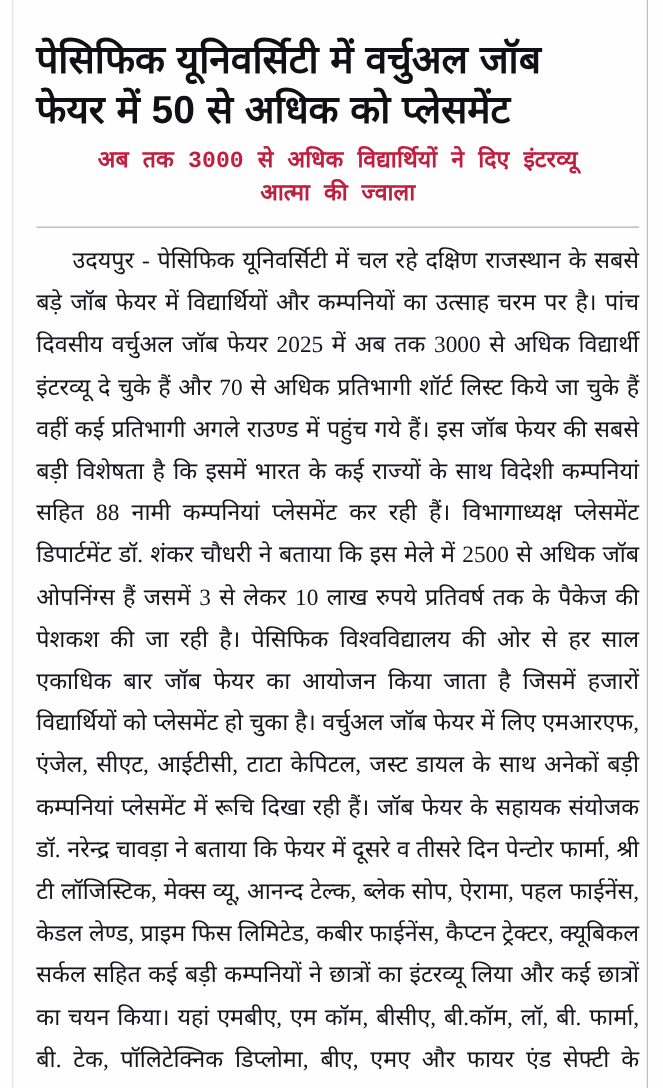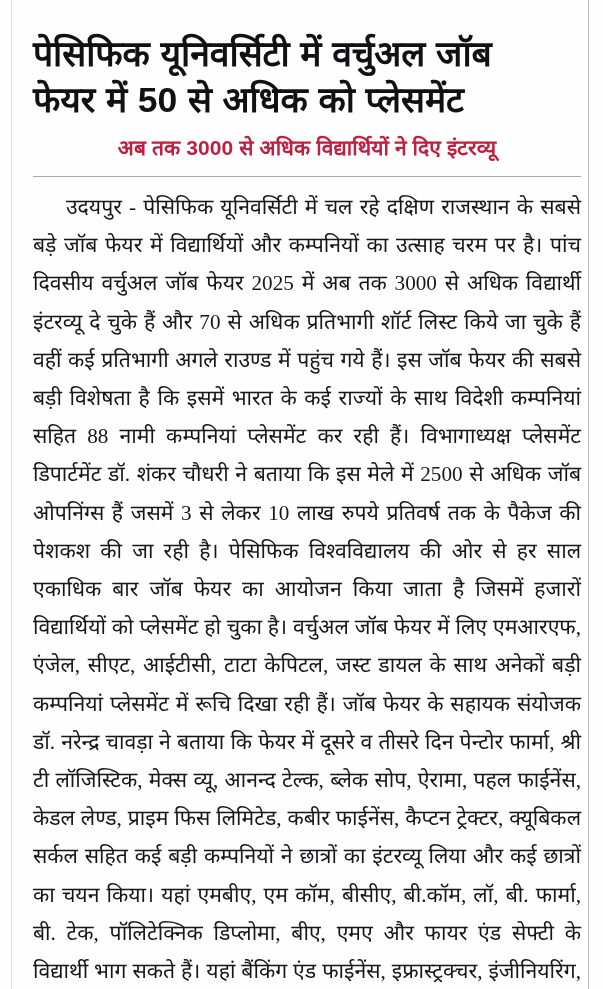--- a/index.html
+++ b/index.html
@@ -65,21 +65,21 @@
   }
   .headline .hl-line {
     display: block;
     white-space: nowrap;
   }
 
   
   .subhead {
     margin: 0;
     padding-top: 10px;
-    font-family: Liberation Sans, sans-serif;
+    font-family: Liberation Mono, monospace;
     font-weight: bold;
     font-size: 21px;
     line-height: 30px;
     color: #c02040;
     text-align: center;
   }
   .subhead .sh-line {
     display: block;
     white-space: nowrap;
   }
@@ -124,20 +124,21 @@
 
   <div class="content">
 
     <h1 class="headline">
       <span class="hl-line">पेसिफिक यूनिवर्सिटी में वर्चुअल जॉब</span>
       <span class="hl-line">फेयर में 50 से अधिक को प्लेसमेंट</span>
     </h1>
 
     <h2 class="subhead">
       <span class="sh-line sh-line-1">अब तक 3000 से अधिक विद्यार्थियों ने दिए इंटरव्यू</span>
+      <span class="sh-line sh-line-2">आत्मा की ज्वाला</span>
     </h2>
 
     <hr class="divider">
 
     <div class="article-body">
       <p>उदयपुर - पेसिफिक यूनिवर्सिटी में चल रहे दक्षिण राजस्थान के सबसे बड़े जॉब फेयर में विद्यार्थियों और कम्पनियों का उत्साह चरम पर है। पांच दिवसीय वर्चुअल जॉब फेयर 2025 में अब तक 3000 से अधिक विद्यार्थी इंटरव्यू दे चुके हैं और 70 से अधिक प्रतिभागी शॉर्ट लिस्ट किये जा चुके हैं वहीं कई प्रतिभागी अगले राउण्ड में पहुंच गये हैं। इस जॉब फेयर की सबसे बड़ी विशेषता है कि इसमें भारत के कई राज्यों के साथ विदेशी कम्पनियां सहित 88 नामी कम्पनियां प्लेसमेंट कर रही हैं। विभागाध्यक्ष प्लेसमेंट डिपार्टमेंट डॉ. शंकर चौधरी ने बताया कि  इस मेले में 2500 से अधिक जॉब ओपनिंग्स हैं जसमें 3 से लेकर 10 लाख रुपये प्रतिवर्ष तक के पैकेज की पेशकश की जा रही है।  पेसिफिक विश्वविद्यालय की ओर से हर साल एकाधिक बार जॉब फेयर का आयोजन किया जाता है जिसमें हजारों विद्यार्थियों को प्लेसमेंट हो चुका है।  वर्चुअल जॉब फेयर में  लिए एमआरएफ, एंजेल, सीएट, आईटीसी, टाटा केपिटल, जस्ट डायल के साथ अनेकों बड़ी कम्पनियां प्लेसमेंट में रूचि दिखा रही हैं।  जॉब फेयर के सहायक संयोजक डॉ. नरेन्द्र चावड़ा ने बताया कि फेयर में दूसरे व तीसरे दिन पेन्टोर फार्मा, श्री टी लॉजिस्टिक, मेक्स व्यू, आनन्द टेल्क, ब्लेक सोप, ऐरामा, पहल फाईनेंस, केडल लेण्ड, प्राइम फिस लिमिटेड, कबीर फाईनेंस, कैप्टन ट्रेक्टर, क्यूबिकल सर्कल सहित कई बड़ी कम्पनियों ने छात्रों का इंटरव्यू लिया और कई छात्रों का चयन  किया। यहां एमबीए, एम कॉम, बीसीए, बी.कॉम, लॉ, बी. फार्मा, बी. टेक, पॉलिटेक्निक डिप्लोमा, बीए, एमए और फायर एंड सेफ्टी के विद्यार्थी भाग सकते हैं। यहां बैंकिंग एंड फाईनेंस, इफ्रास्ट्रक्चर, इंजीनियरिंग, शिक्षा, ट्रावेल एंड ट्यूरिज्म, एग्रीकल्चर, फार्मेसी, हेल्थ एंड रियलस्टेट, बीपीओ एंड काउन्सलिंग और आईटी क्षेत्र में प्लेसमेंट के लिए कम्पनियां इंटरव्यू कर रही हैं।</p>
     </div>
 
   </div>
 </div>

